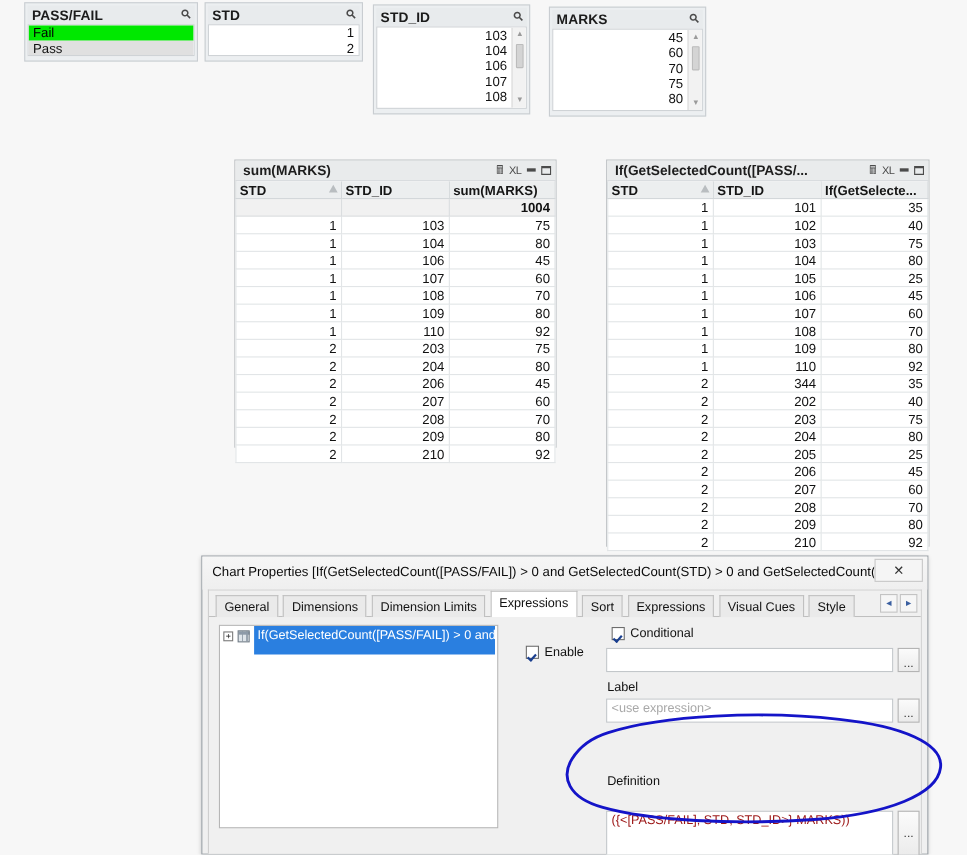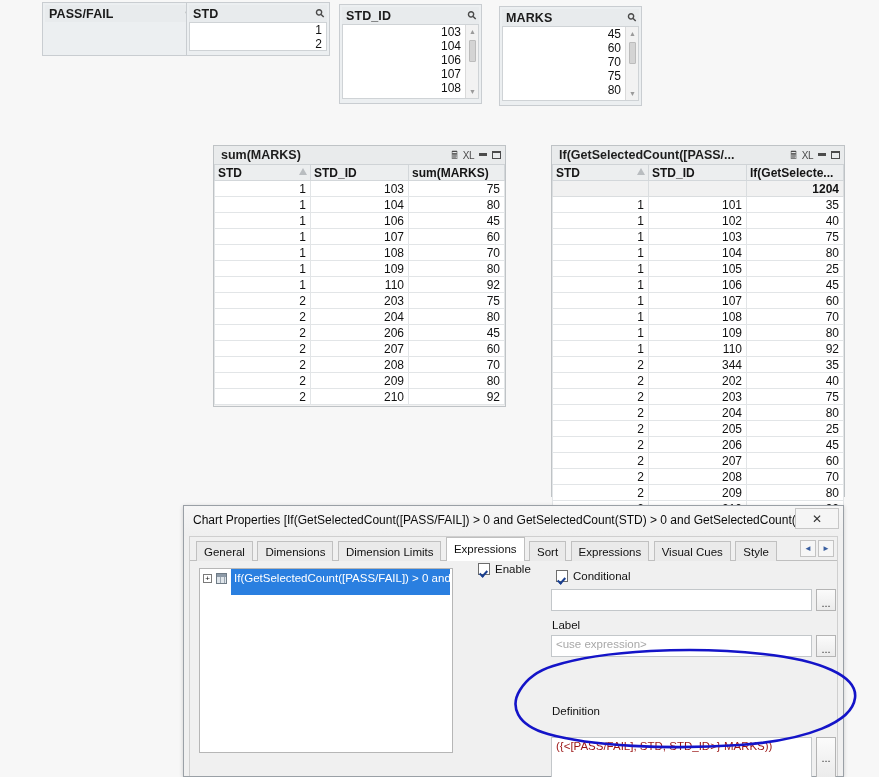--- a/index.html
+++ b/index.html
@@ -402,24 +402,28 @@
   .annot {
     position: absolute;
     pointer-events: none;
   }
 </style>
 </head>
 <body>
 
 <div id="stage">
 
-  <div class="listbox" style="left:22px; top:2px; width:158px; height:54px;margin-left:20px;">
+  <div class="listbox" style="left:22px; top:2px; width:158px; height:54px;">
     <div class="lb-caption">
       <span>PASS/FAIL</span>
       <span class="lb-search">⚲</span>
+    </div>
+    <div class="lb-body">
+      <div class="lb-row left sel">Fail</div>
+      <div class="lb-row left alt">Pass</div>
     </div>
   </div>
 
   <div class="listbox" style="left:186px; top:2px; width:144px; height:54px;">
     <div class="lb-caption">
       <span>STD</span>
       <span class="lb-search">⚲</span>
     </div>
     <div class="lb-body">
       <div class="lb-row num">1</div>
@@ -489,20 +493,25 @@
         <tr>
           <th>
             <span>STD</span>
             <span class="sorttri"></span>
           </th>
           <th>STD_ID</th>
           <th>sum(MARKS)</th>
         </tr>
       </thead>
       <tbody>
+        <tr class="totalrow">
+          <td></td>
+          <td></td>
+          <td>1004</td>
+        </tr>
         <tr>
             <td>1</td>
             <td>103</td>
             <td>75</td>
           </tr>
         <tr>
             <td>1</td>
             <td>104</td>
             <td>80</td>
           </tr>
@@ -590,25 +599,20 @@
         <tr>
           <th>
             <span>STD</span>
             <span class="sorttri"></span>
           </th>
           <th>STD_ID</th>
           <th>If(GetSelecte...</th>
         </tr>
       </thead>
       <tbody>
-        <tr class="totalrow">
-          <td></td>
-          <td></td>
-          <td>1204</td>
-        </tr>
         <tr>
             <td>1</td>
             <td>101</td>
             <td>35</td>
           </tr>
         <tr>
             <td>1</td>
             <td>102</td>
             <td>40</td>
           </tr>
@@ -735,21 +739,21 @@
       <div class="panebody">
 
         <div class="exprtree">
           <div class="tree-item">
             <span class="tree-plus">+</span>
             <span class="tree-grid"></span>
             <span class="tree-label">If(GetSelectedCount([PASS/FAIL]) &gt; 0 and</span>
           </div>
         </div>
 
-        <div class="chk" style="position:absolute; left:288px; top:2px;">
+        <div class="chk" style="position:absolute; left:288px; top:26px;">
           <span class="box checked"></span>
           <span>Enable</span>
         </div>
 
         <div class="chk" style="position:absolute; left:366px; top:9px;">
           <span class="box checked"></span>
           <span>Conditional</span>
         </div>
 
         <div class="inputrow" style="position:absolute; left:361px; top:28px; width:285px; height:22px;">

